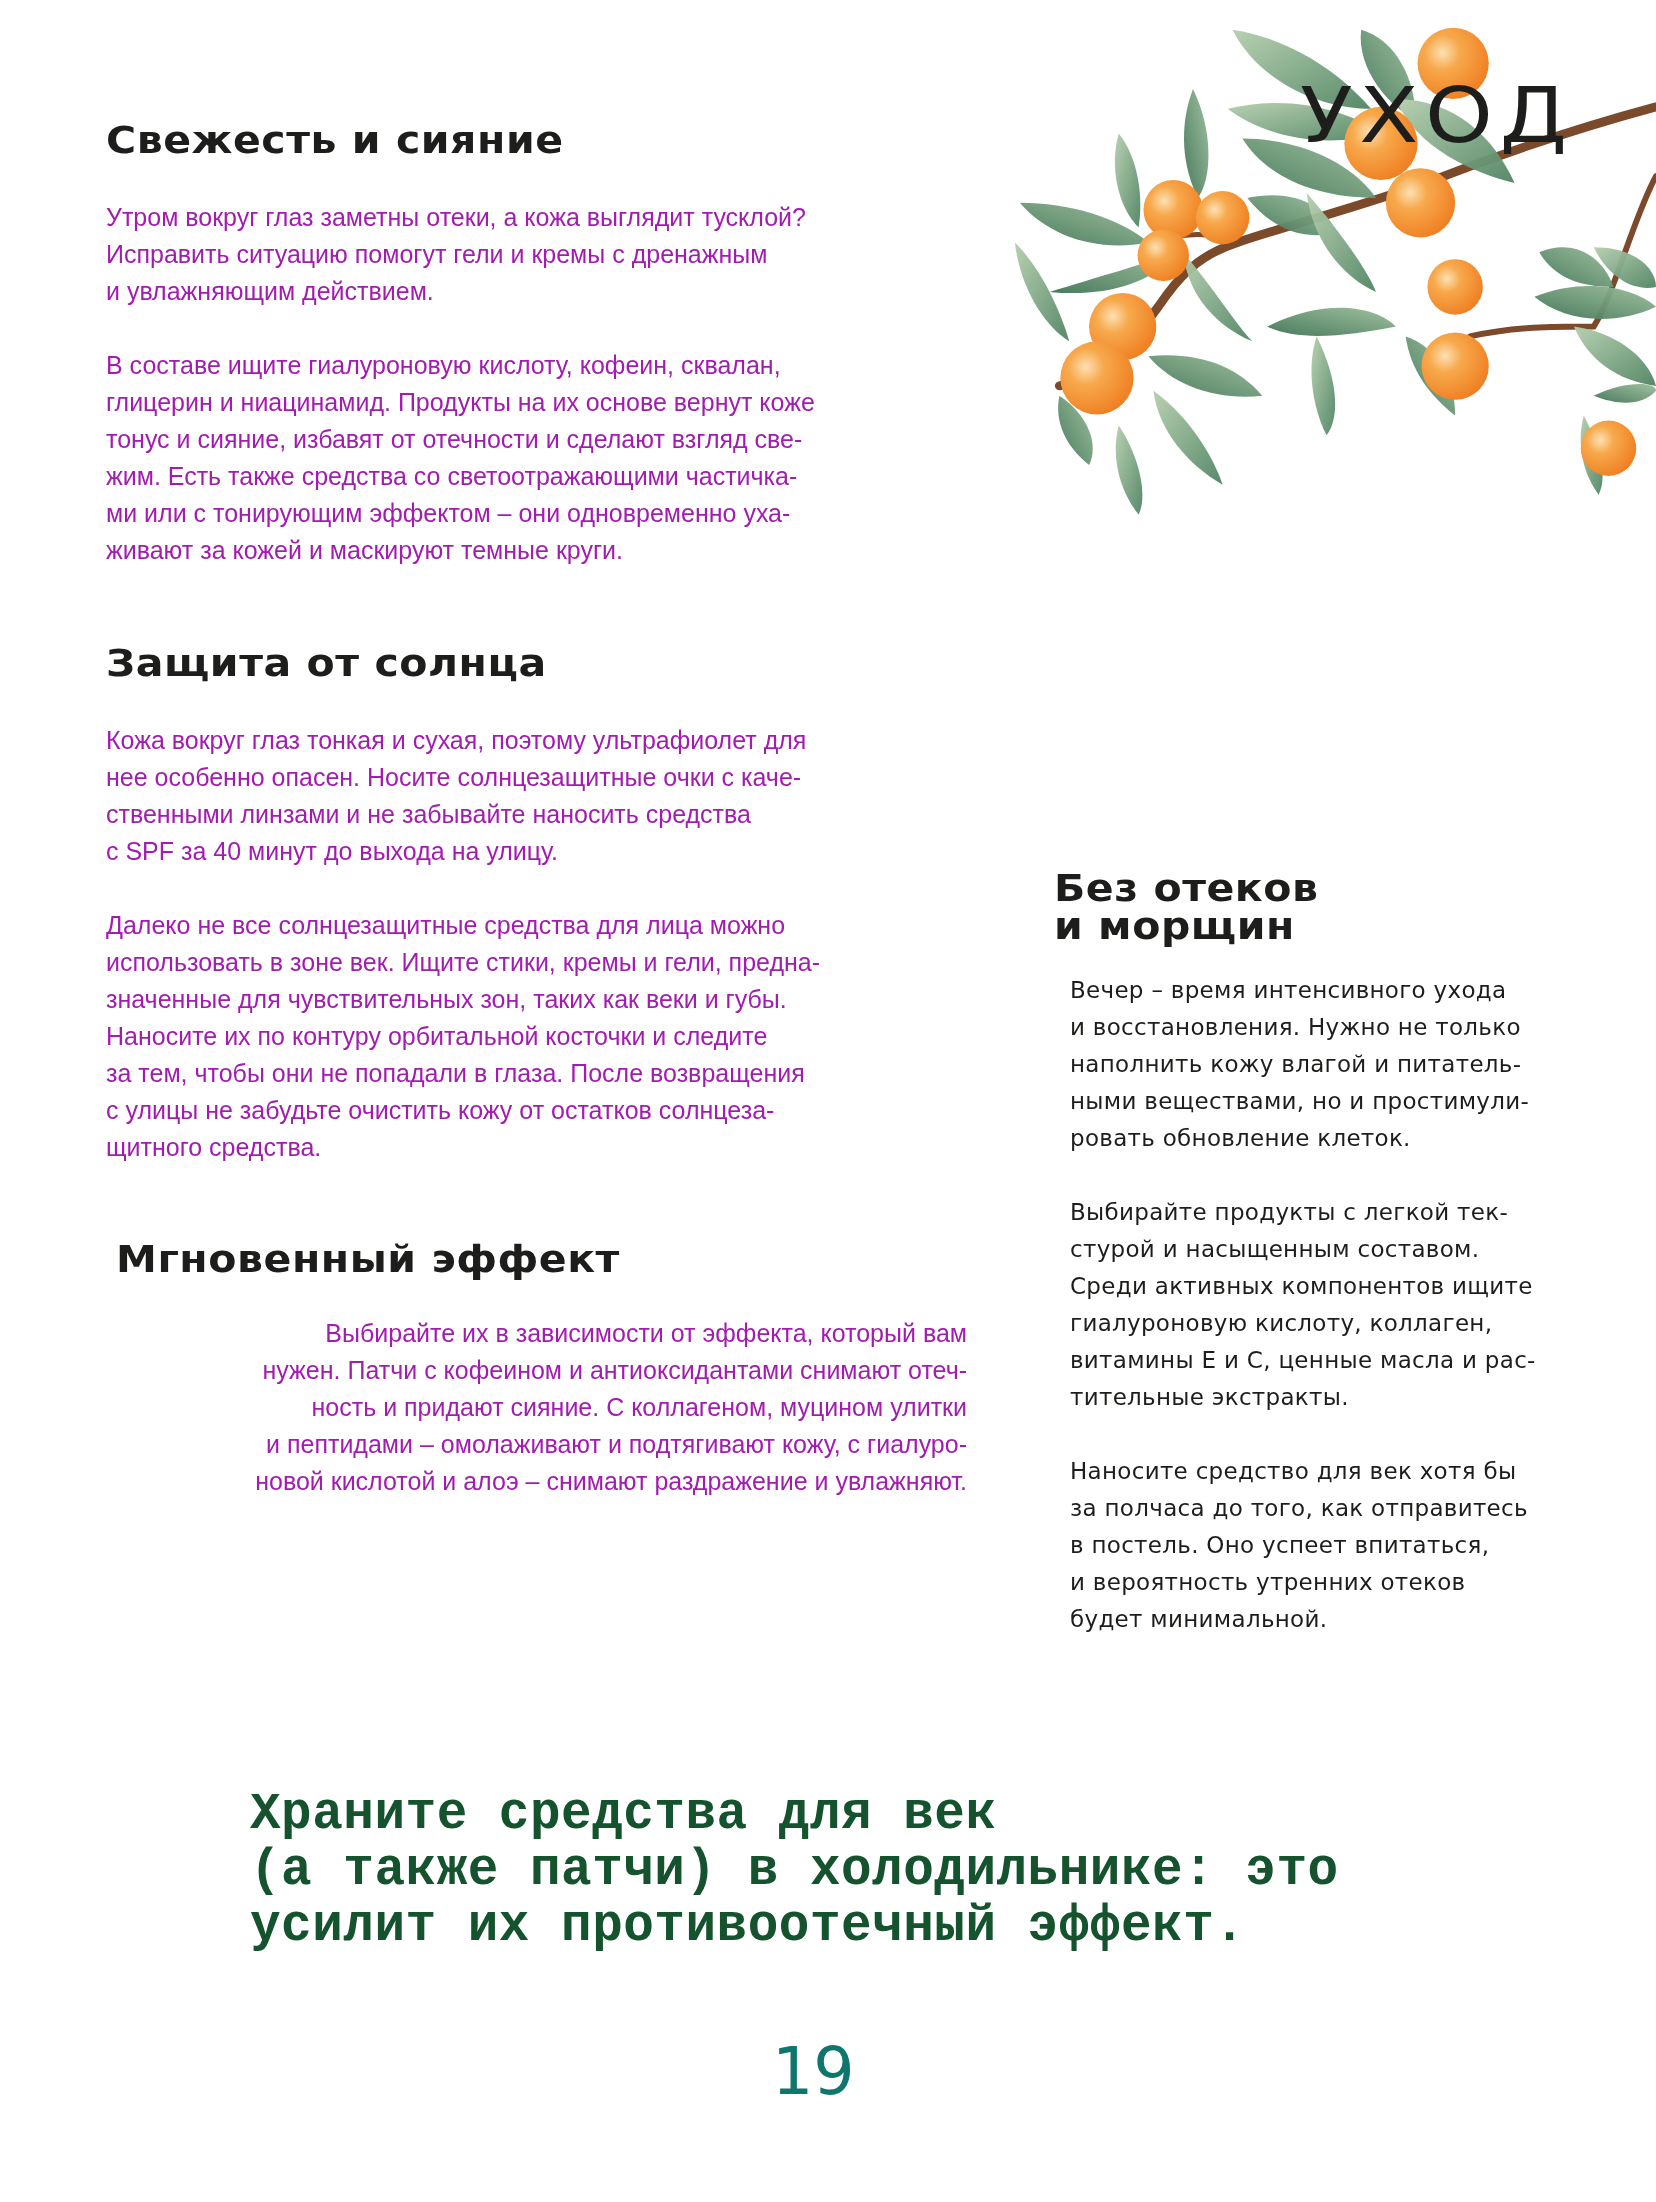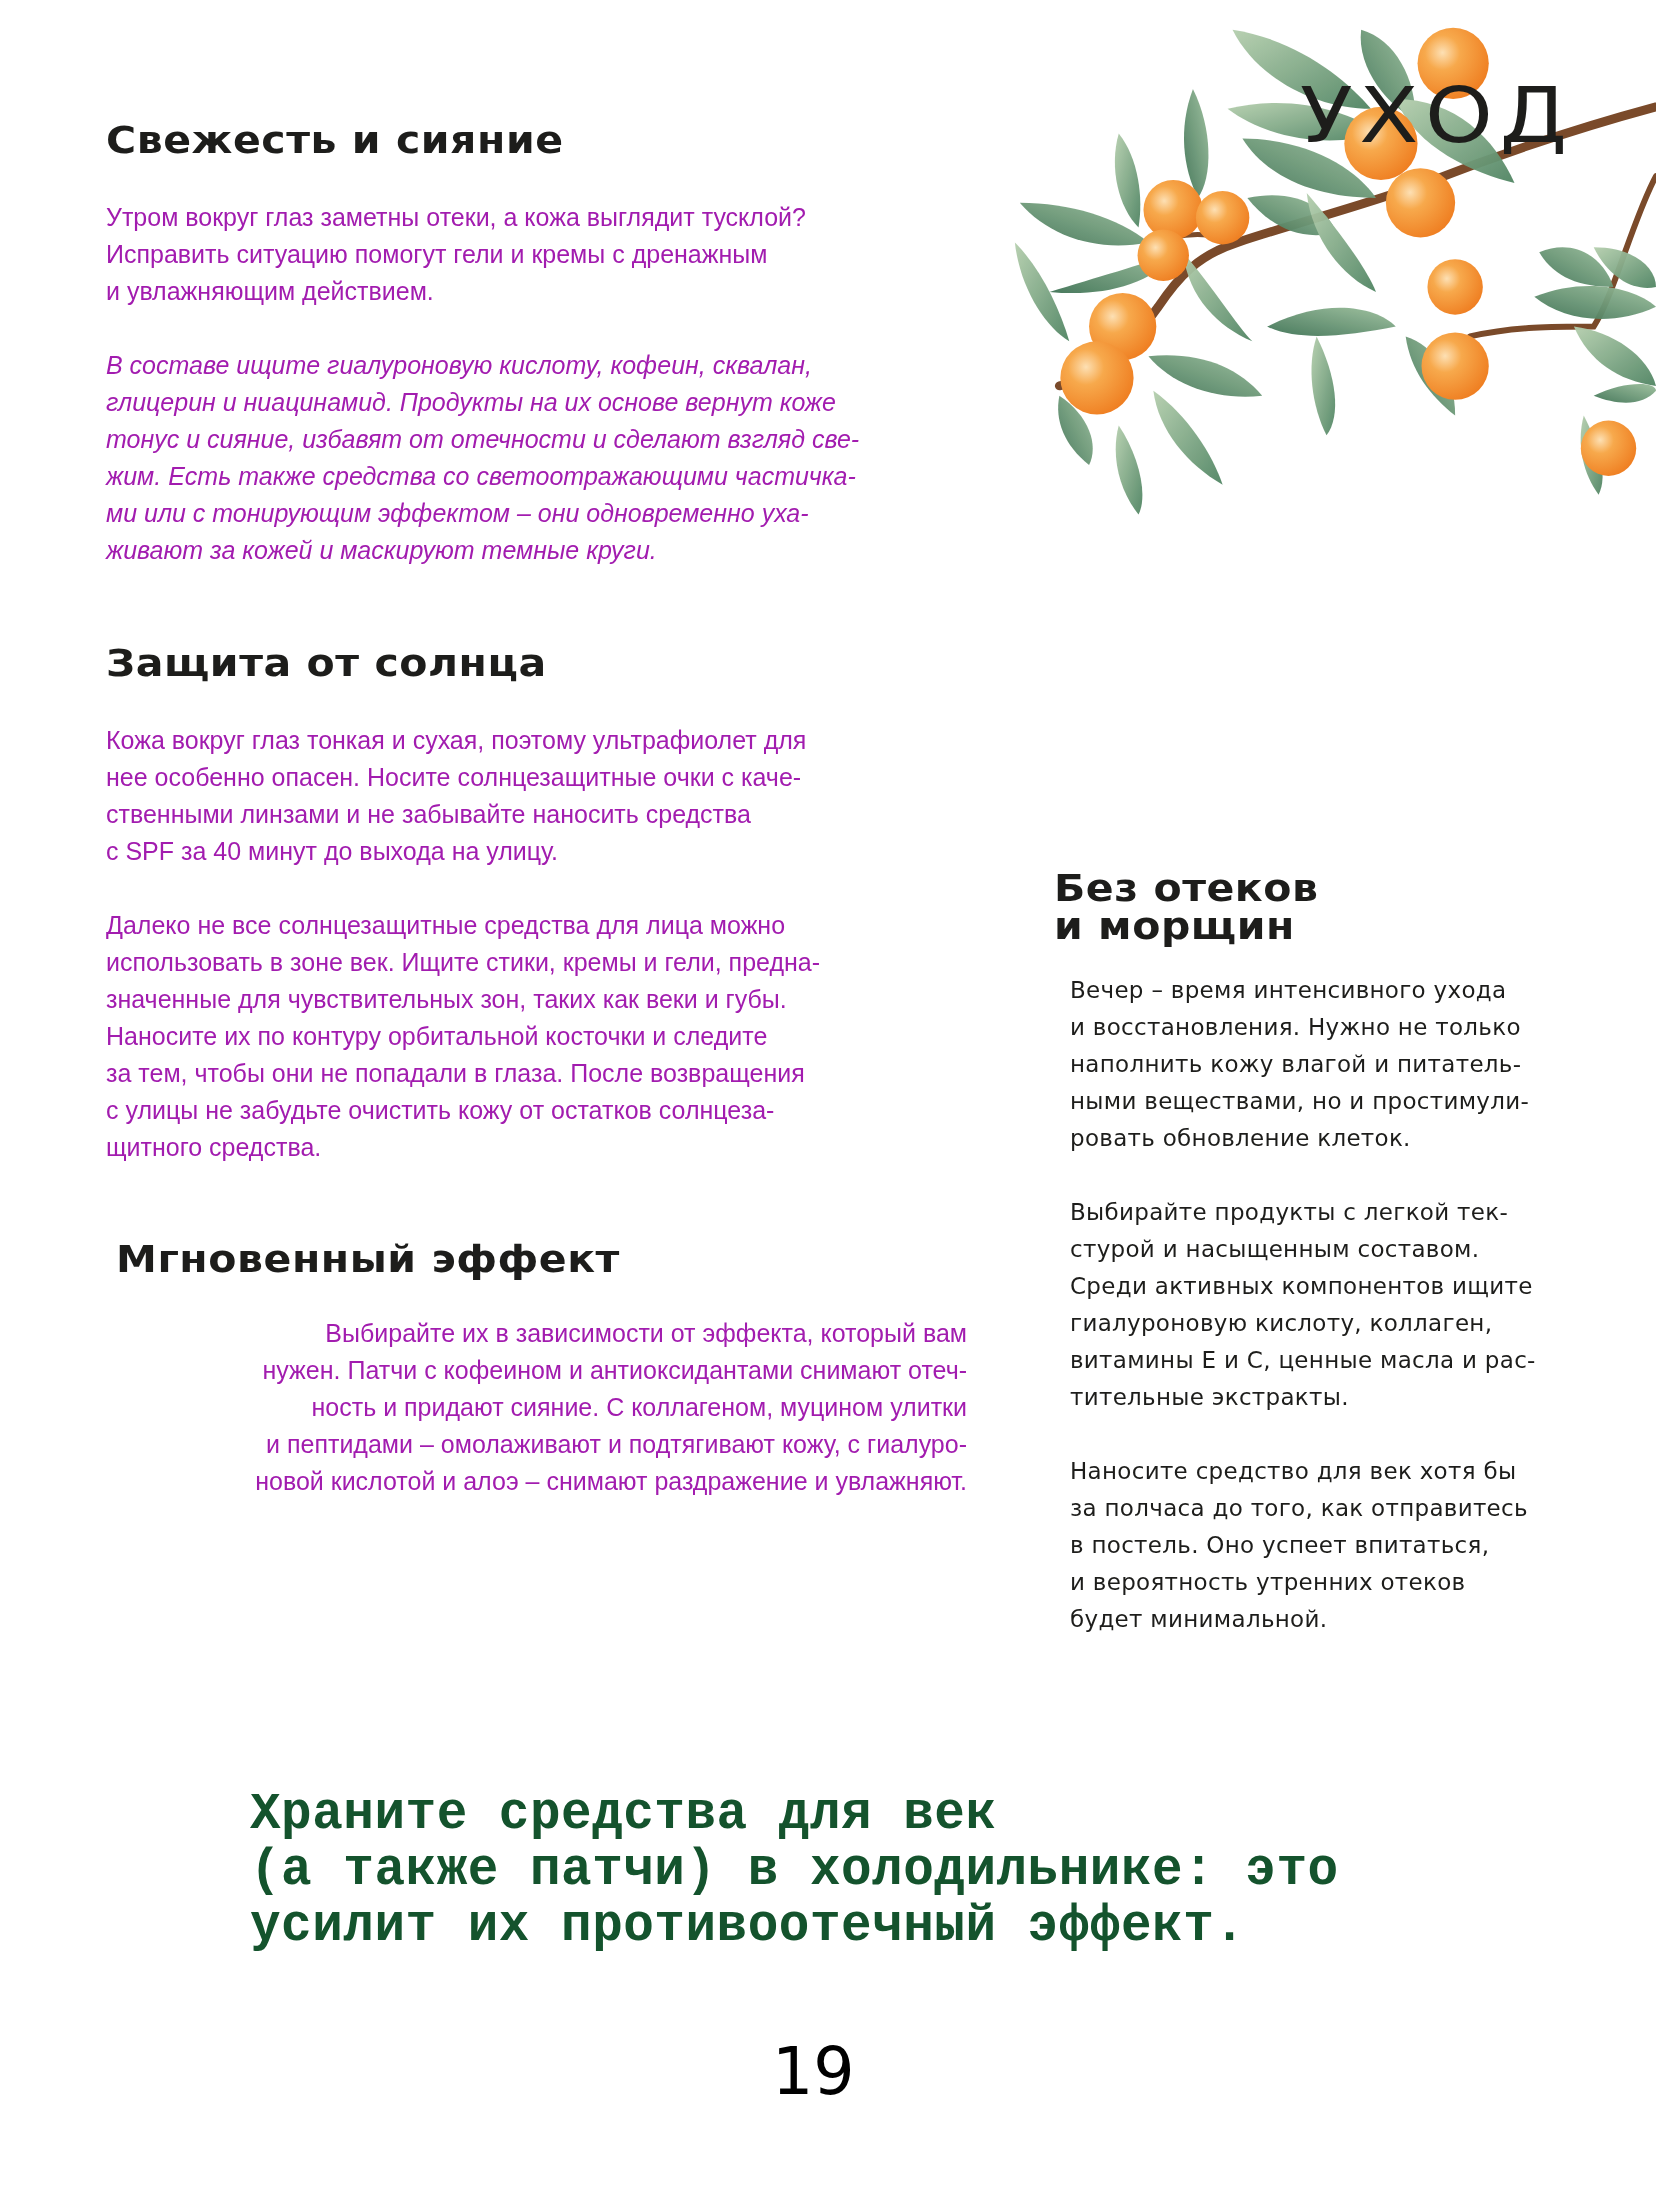--- a/index.html
+++ b/index.html
@@ -10,21 +10,21 @@
         letter-spacing:0.5px; margin:0; line-height:1.0; color:#1d1d1b;
         transform:scaleX(1.08); transform-origin:left top; white-space:nowrap; }
   .p { font-family:"Liberation Sans", sans-serif; font-size:25px; line-height:37px;
        margin:0; color:#a21caf; white-space:pre-line; }
   .pr { font-family:"DejaVu Sans", sans-serif; font-size:23px; line-height:37px;
         margin:16px; color:#1d1d1b; white-space:pre-line; letter-spacing:0.3px; }
   .section-tag { font-family:"DejaVu Sans", sans-serif; font-size:77px; letter-spacing:6px;
         color:#1d1d1b; line-height:1; transform:scaleX(1.12); transform-origin:left top; }
   .callout { font-family:Liberation Mono, monospace; font-weight:bold; font-size:51px;
         line-height:56px; color:#14532d; white-space:pre-line; letter-spacing:0.5px; }
-  .pagenum { font-family:"DejaVu Sans", sans-serif; font-size:65px; color:#000000;
+  .pagenum { font-family:"DejaVu Sans", sans-serif; font-size:65px; color:#0f766e;
         line-height:1; }
   .illus { position:absolute; left:1000px; top:0; width:656px; height:752px; }
 </style>
 </head>
 <body>
 
 <svg class="illus" viewBox="0 0 663 760" xmlns="http://www.w3.org/2000/svg">
   <defs>
     <radialGradient id="fr" cx="35%" cy="35%" r="70%">
       <stop offset="0%" stop-color="#fde0b4"></stop>
@@ -90,21 +90,21 @@
 </svg>
 
 <div class="abs section-tag" style="left:1300px; top:77px;">УХОД</div>
 
 <div class="abs" style="left:106px; top:121px; width:851px;">
   <section>
     <h2 class="h2">Свежесть и сияние</h2>
     <p class="p" style="margin-top:40px;">Утром вокруг глаз заметны отеки, а кожа выглядит тусклой?
 Исправить ситуацию помогут гели и кремы с дренажным
 и увлажняющим действием.</p>
-    <p class="p" style="margin-top:37px;font-style:italic;">В составе ищите гиалуроновую кислоту, кофеин, сквалан,
+    <p class="p" style="margin-top:37px;">В составе ищите гиалуроновую кислоту, кофеин, сквалан,
 глицерин и ниацинамид. Продукты на их основе вернут коже
 тонус и сияние, избавят от отечности и сделают взгляд све-
 жим. Есть также средства со светоотражающими частичка-
 ми или с тонирующим эффектом – они одновременно уха-
 живают за кожей и маскируют темные круги.</p>
   </section>
 </div>
 
 <div class="abs" style="left:106px; top:644px; width:851px;">
   <section>

